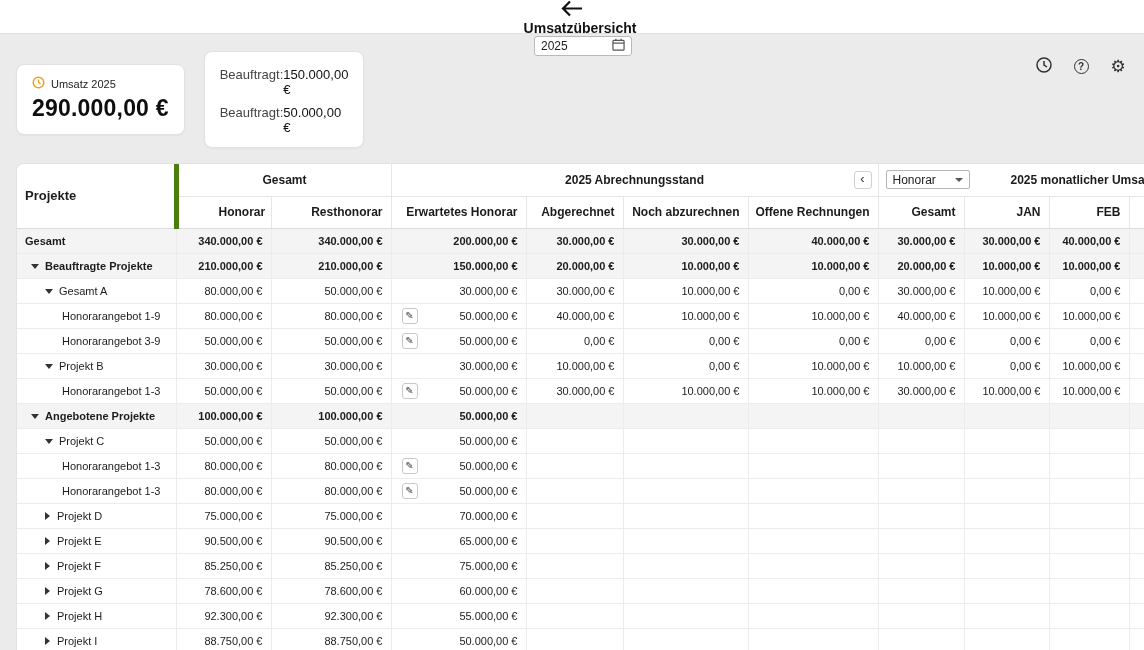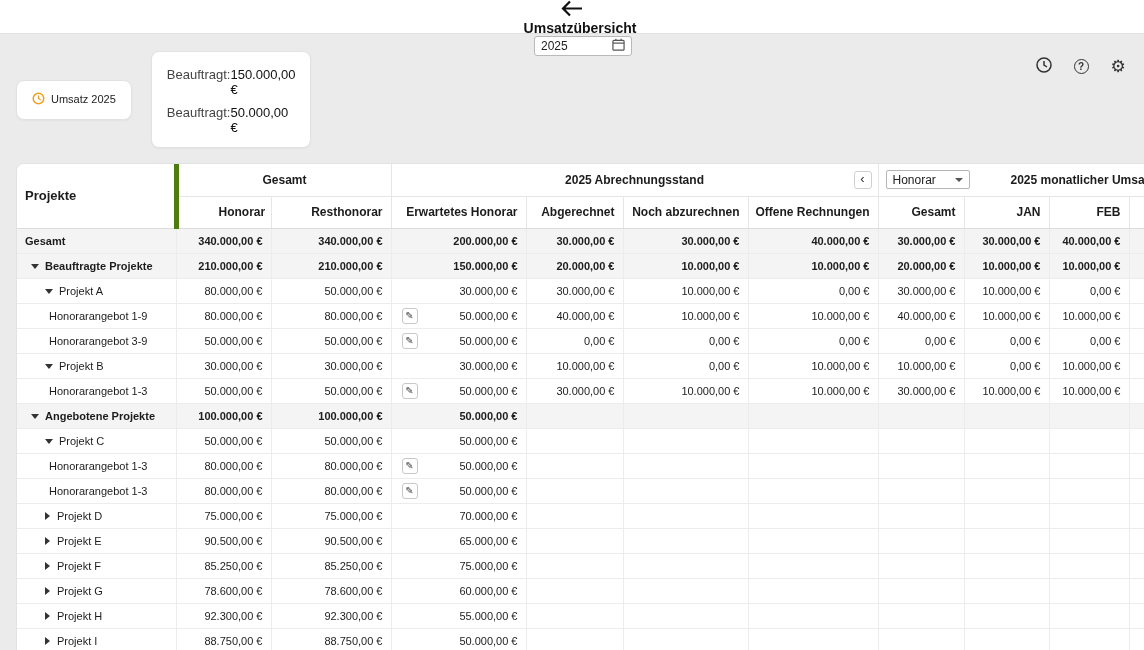--- a/index.html
+++ b/index.html
@@ -70,21 +70,21 @@
 
   tbody td { height:25px; border-bottom:1px solid #ececec; border-left:1px solid #ececec;
              white-space:nowrap; overflow:hidden; }
   tbody td:first-child { border-left:none; }
   .num-cell { text-align:right; padding-right:8px; }
   .section-row td { background:#f4f4f4; font-weight:bold; }
   .label-cell { color:#1c1c1c; }
   .indent-0 { padding-left:8px; }
   .indent-1 { padding-left:14px; }
   .indent-2 { padding-left:28px; }
-  .indent-3 { padding-left:32px;margin-top:16px; }
+  .indent-3 { padding-left:45px;margin-top:16px; }
   .tri { display:inline-block; vertical-align:middle; width:0; height:0; cursor:pointer; }
   .tri-down { border-left:4px solid transparent; border-right:4px solid transparent;
               border-top:5px solid #333; margin-right:6px; }
   .tri-right { border-top:4px solid transparent; border-bottom:4px solid transparent;
                border-left:5px solid #333; margin-right:7px; }
   .row-label { vertical-align:middle; }
   .num-cell.editable { position:relative; }
   .edit-btn { position:absolute; left:10px; top:50%; transform:translateY(-50%);
               width:16px; height:16px; border:1px solid #c8c8c8; border-radius:3px;
               background:#fff; font-size:10px; line-height:1; color:#444;
@@ -139,20 +139,21 @@
     <div class="card">
       <div class="card-head">
         <span>
           <svg width="13" height="13" viewBox="0 0 14 14">
               <circle cx="7" cy="7" r="5.7" fill="none" stroke="#f0a020" stroke-width="1.6"></circle>
               <path d="M7 3.8 V7 L9.3 8.6" fill="none" stroke="#f0a020" stroke-width="1.4"></path>
             </svg>
         </span>
         <span>Umsatz 2025</span>
       </div>
+      <div class="card-amount">290.000,00 €</div>
     </div>
 
     <div class="card card-split">
       <div class="card-details">
         <div class="detail-row">
           <span class="detail-label">Beauftragt:</span>
           <span class="detail-value">150.000,00 €</span>
         </div>
         <div class="detail-row">
           <span class="detail-label">Beauftragt:</span>
@@ -230,21 +231,21 @@
             <td class="num-cell"><span class="num">150.000,00 €</span></td>
             <td class="num-cell"><span class="num">20.000,00 €</span></td>
             <td class="num-cell"><span class="num">10.000,00 €</span></td>
             <td class="num-cell"><span class="num">10.000,00 €</span></td>
             <td class="num-cell"><span class="num">20.000,00 €</span></td>
             <td class="num-cell"><span class="num">10.000,00 €</span></td>
             <td class="num-cell"><span class="num">10.000,00 €</span></td>
             <td class="num-cell"></td>
           </tr>
           <tr>
-            <td class="label-cell indent-2"><span class="tri tri-down"></span><span class="row-label">Projekt A</span></td>
+            <td class="label-cell indent-2"><span class="tri tri-down"></span><span class="row-label">Gesamt A</span></td>
             <td class="num-cell"><span class="num">80.000,00 €</span></td>
             <td class="num-cell"><span class="num">50.000,00 €</span></td>
             <td class="num-cell"><span class="num">30.000,00 €</span></td>
             <td class="num-cell"><span class="num">30.000,00 €</span></td>
             <td class="num-cell"><span class="num">10.000,00 €</span></td>
             <td class="num-cell"><span class="num">0,00 €</span></td>
             <td class="num-cell"><span class="num">30.000,00 €</span></td>
             <td class="num-cell"><span class="num">10.000,00 €</span></td>
             <td class="num-cell"><span class="num">0,00 €</span></td>
             <td class="num-cell"></td>

